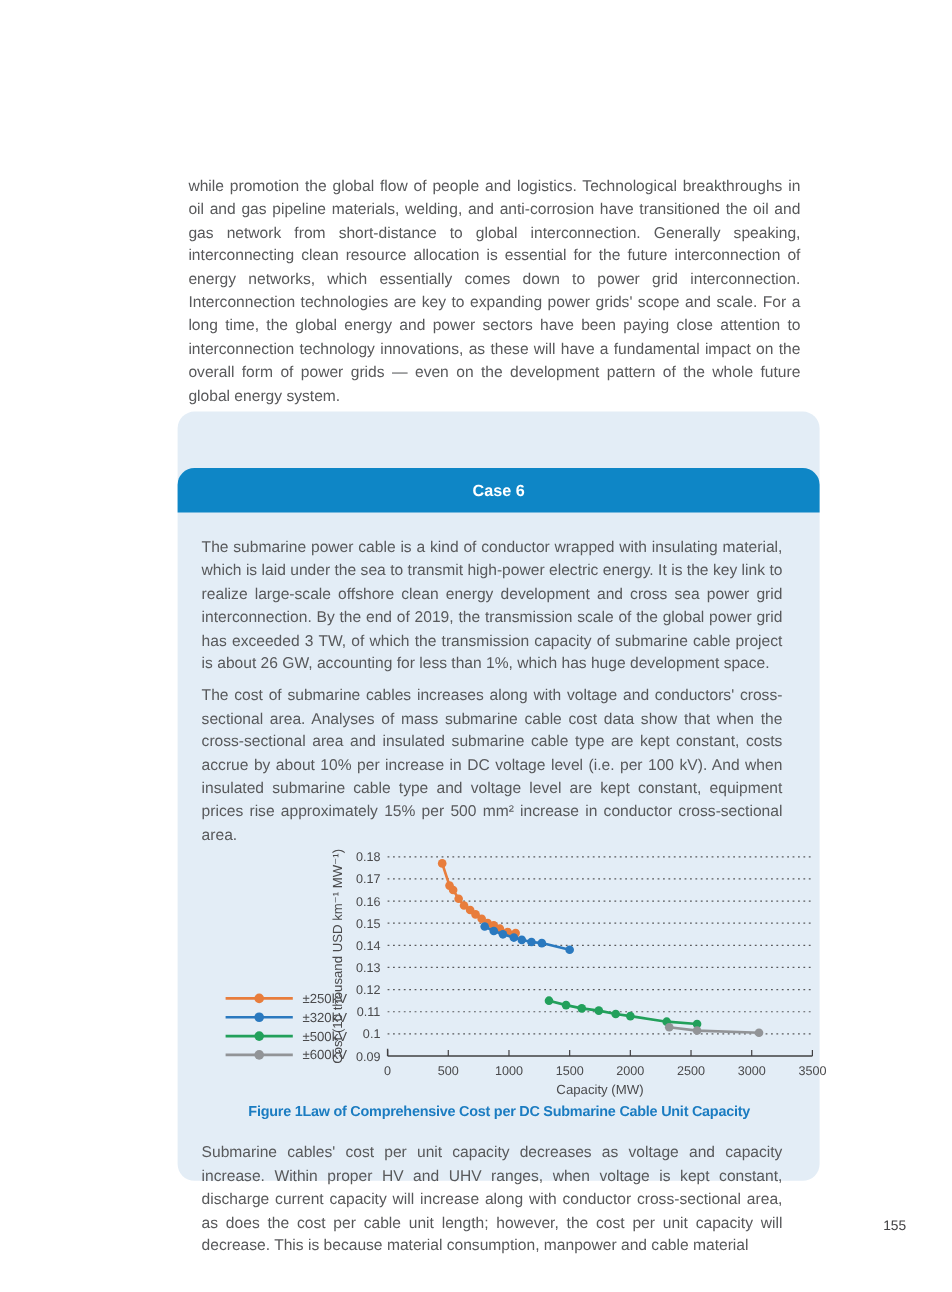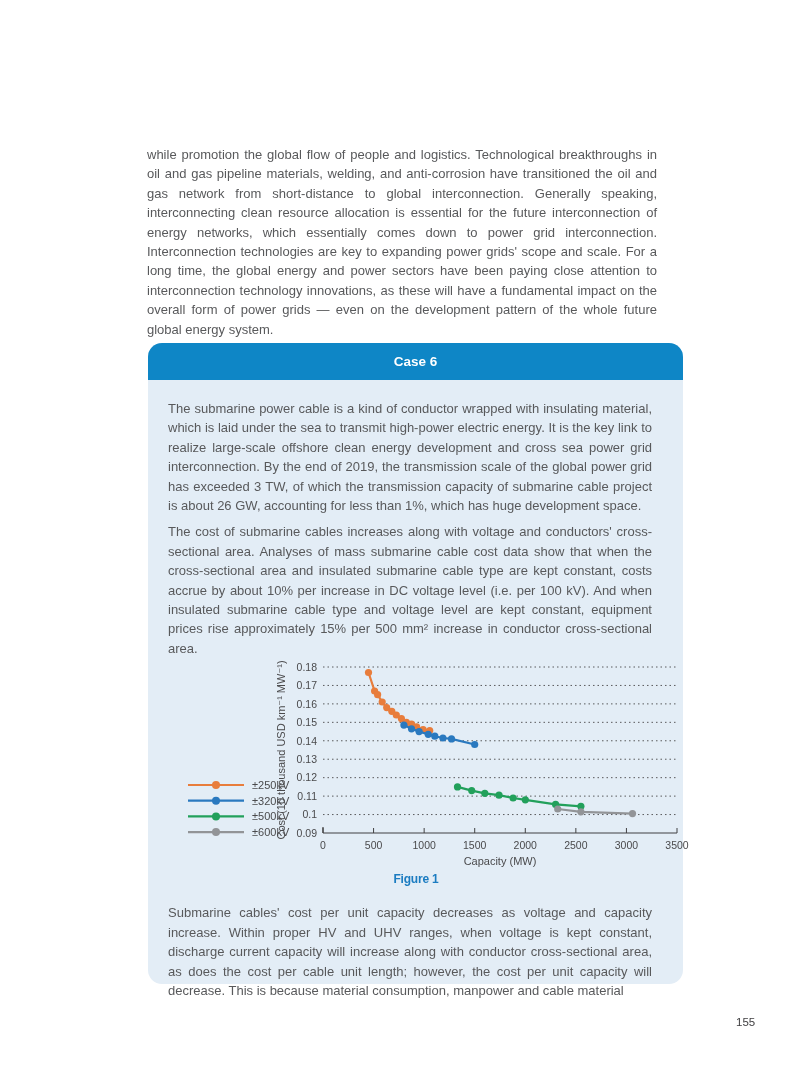--- a/index.html
+++ b/index.html
@@ -12,41 +12,42 @@
   }
   .body-text {
     font-size:13px;
     line-height:19.4px;
     color:#58595B;
     text-align:justify;
     margin:0;
   }
   .intro {
     position:absolute;
-    left:147px; top:145px;
+    left:157px; top:145px;
     width:510px;
   }
   .case-box {
     position:absolute;
     left:148px; top:343px;
     width:535px; height:641px;
     background:#E3EDF6;
     border-radius:14px;
   }
   .case-header {
     height:37px;
     background:#0E86C6;
     border-radius:14px 14px 0 0;
     display:flex;
     align-items:center;
     justify-content:center;
     gap:16px;
     color:#ffffff;
     font-weight:bold;
     font-size:13.5px;
+    margin-top:47px;
   }
   .case-body {
     padding:19px 19px 0 20px;
   }
   .case-body p.body-text { margin:0 12px 7px 0; }
   .case-body p.p2 { margin-bottom:0; }
   .chart-wrap { margin:0; }
   .chart-wrap svg { display:block; }
   .figure-caption {
     margin:2px 0 16px 0;
@@ -170,20 +171,21 @@
             <circle cx="412.9" cy="148.3" r="3.6" fill="#22A05B"></circle>
             <polyline points="389.7,151.0 412.9,153.8 464.5,155.6" fill="none" stroke="#929497" stroke-width="2.2"></polyline>
             <circle cx="389.7" cy="151.0" r="3.6" fill="#929497"></circle>
             <circle cx="412.9" cy="153.8" r="3.6" fill="#929497"></circle>
             <circle cx="464.5" cy="155.6" r="3.6" fill="#929497"></circle>
           </svg>
       </div>
 
       <div class="figure-caption">
         <span>Figure 1</span>
+        <span>Law of Comprehensive Cost per DC Submarine Cable Unit Capacity</span>
       </div>
 
       <p class="body-text">Submarine cables' cost per unit capacity decreases as voltage and capacity increase. Within proper HV and UHV ranges, when voltage is kept constant, discharge current capacity will increase along with conductor cross-sectional area, as does the cost per cable unit length; however, the cost per unit capacity will decrease. This is because material consumption, manpower and cable material</p>
     </div>
   </section>
 
   <div class="page-number">155</div>
 </div>
 
 </body></html>

